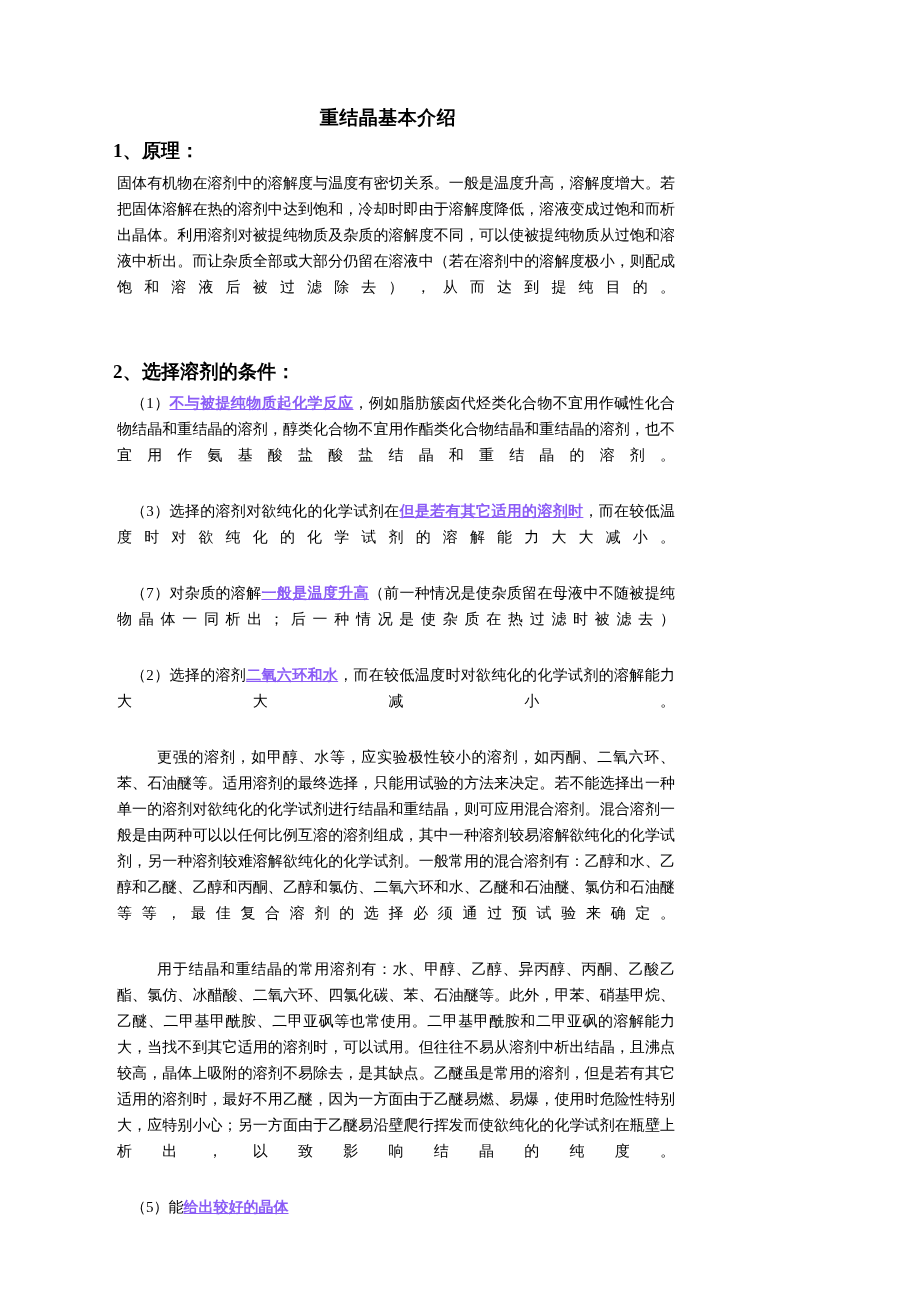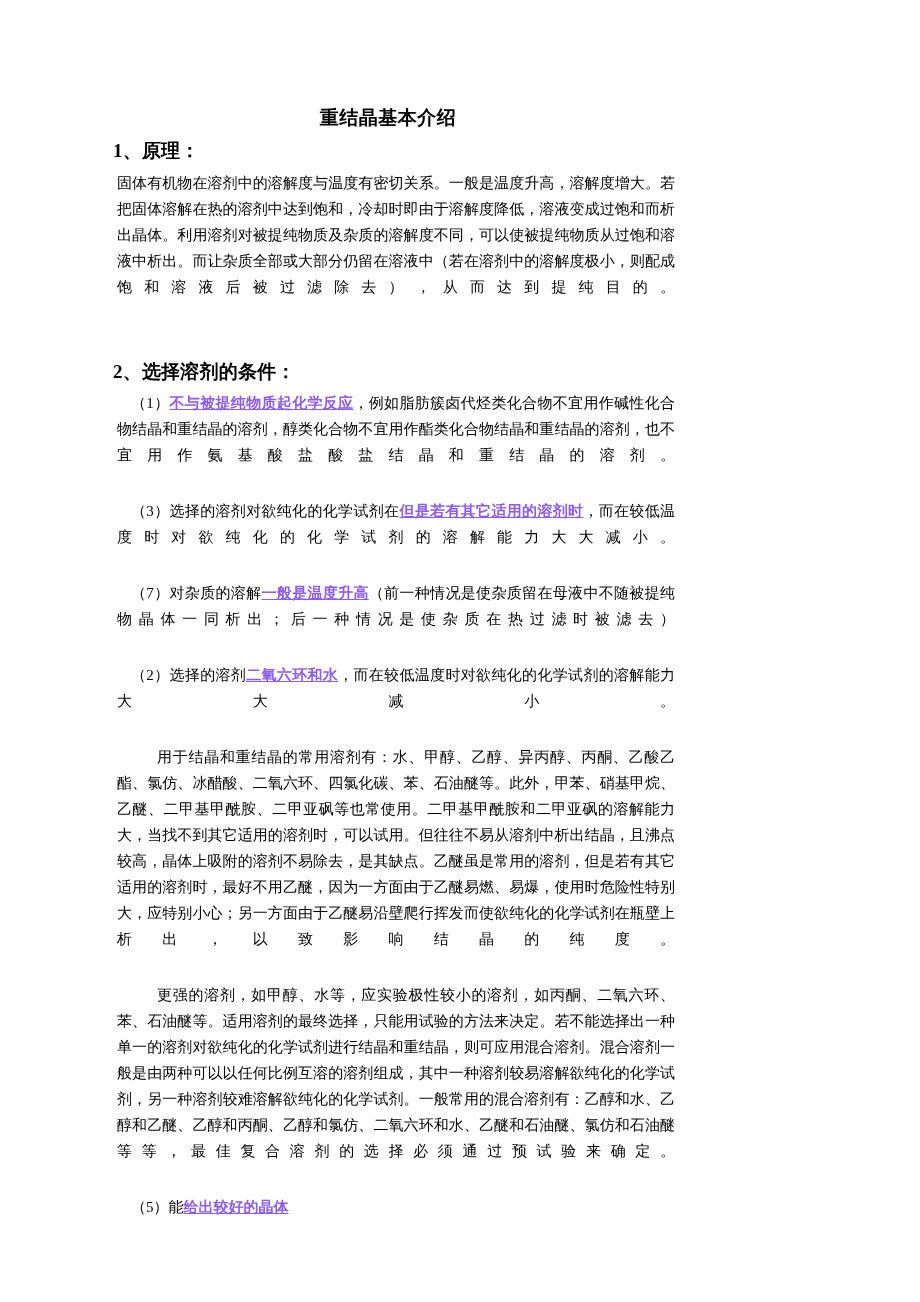--- a/index.html
+++ b/index.html
@@ -78,18 +78,18 @@
 
   <div id="content">
       <div class="heading">1、原理：</div>
       <p class="body-line"><span>固体有机物在溶剂中的溶解度与温度有密切关系。一般是温度升高，溶解度增大。若把固体溶解在热的溶剂中达到饱和，冷却时即由于溶解度降低，溶液变成过饱和而析出晶体。利用溶剂对被提纯物质及杂质的溶解度不同，可以使被提纯物质从过饱和溶液中析出。而让杂质全部或大部分仍留在溶液中（若在溶剂中的溶解度极小，则配成饱和溶液后被过滤除去），从而达到提纯目的。</span></p>
       <div class="spacer"></div>
       <div class="heading">2、选择溶剂的条件：</div>
       <p class="body-line indent-1"><span>（1）</span><span class="red">不与被提纯物质起化学反应</span><span>，例如脂肪簇卤代烃类化合物不宜用作碱性化合物结晶和重结晶的溶剂，醇类化合物不宜用作酯类化合物结晶和重结晶的溶剂，也不宜用作氨基酸盐酸盐结晶和重结晶的溶剂。</span></p>
       <p class="body-line indent-1"><span>（3）选择的溶剂对欲纯化的化学试剂在</span><span class="red">但是若有其它适用的溶剂时</span><span>，而在较低温度时对欲纯化的化学试剂的溶解能力大大减小。</span></p>
       <p class="body-line indent-1"><span>（7）对杂质的溶解</span><span class="red">一般是温度升高</span><span>（前一种情况是使杂质留在母液中不随被提纯物晶体一同析出；后一种情况是使杂质在热过滤时被滤去）</span></p>
       <p class="body-line indent-1"><span>（2）选择的溶剂</span><span class="red">二氧六环和水</span><span>，而在较低温度时对欲纯化的化学试剂的溶解能力大大减小。</span></p>
+      <p class="body-line indent-2"><span>更强的溶剂，如甲醇、水等，应实验极性较小的溶剂，如丙酮、二氧六环、苯、石油醚等。适用溶剂的最终选择，只能用试验的方法来决定。若不能选择出一种单一的溶剂对欲纯化的化学试剂进行结晶和重结晶，则可应用混合溶剂。混合溶剂一般是由两种可以以任何比例互溶的溶剂组成，其中一种溶剂较易溶解欲纯化的化学试剂，另一种溶剂较难溶解欲纯化的化学试剂。一般常用的混合溶剂有：乙醇和水、乙醇和乙醚、乙醇和丙酮、乙醇和氯仿、二氧六环和水、乙醚和石油醚、氯仿和石油醚等等，最佳复合溶剂的选择必须通过预试验来确定。</span></p>
       <p class="body-line indent-2"><span>用于结晶和重结晶的常用溶剂有：水、甲醇、乙醇、异丙醇、丙酮、乙酸乙酯、氯仿、冰醋酸、二氧六环、四氯化碳、苯、石油醚等。此外，甲苯、硝基甲烷、乙醚、二甲基甲酰胺、二甲亚砜等也常使用。二甲基甲酰胺和二甲亚砜的溶解能力大，当找不到其它适用的溶剂时，可以试用。但往往不易从溶剂中析出结晶，且沸点较高，晶体上吸附的溶剂不易除去，是其缺点。乙醚虽是常用的溶剂，但是若有其它适用的溶剂时，最好不用乙醚，因为一方面由于乙醚易燃、易爆，使用时危险性特别大，应特别小心；另一方面由于乙醚易沿壁爬行挥发而使欲纯化的化学试剂在瓶壁上析出，以致影响结晶的纯度。</span></p>
-      <p class="body-line indent-2"><span>更强的溶剂，如甲醇、水等，应实验极性较小的溶剂，如丙酮、二氧六环、苯、石油醚等。适用溶剂的最终选择，只能用试验的方法来决定。若不能选择出一种单一的溶剂对欲纯化的化学试剂进行结晶和重结晶，则可应用混合溶剂。混合溶剂一般是由两种可以以任何比例互溶的溶剂组成，其中一种溶剂较易溶解欲纯化的化学试剂，另一种溶剂较难溶解欲纯化的化学试剂。一般常用的混合溶剂有：乙醇和水、乙醇和乙醚、乙醇和丙酮、乙醇和氯仿、二氧六环和水、乙醚和石油醚、氯仿和石油醚等等，最佳复合溶剂的选择必须通过预试验来确定。</span></p>
       <p class="body-line indent-1 nojust"><span>（5）能</span><span class="red">给出较好的晶体</span></p>
     </div>
 
 </div>
 
 </body></html>

